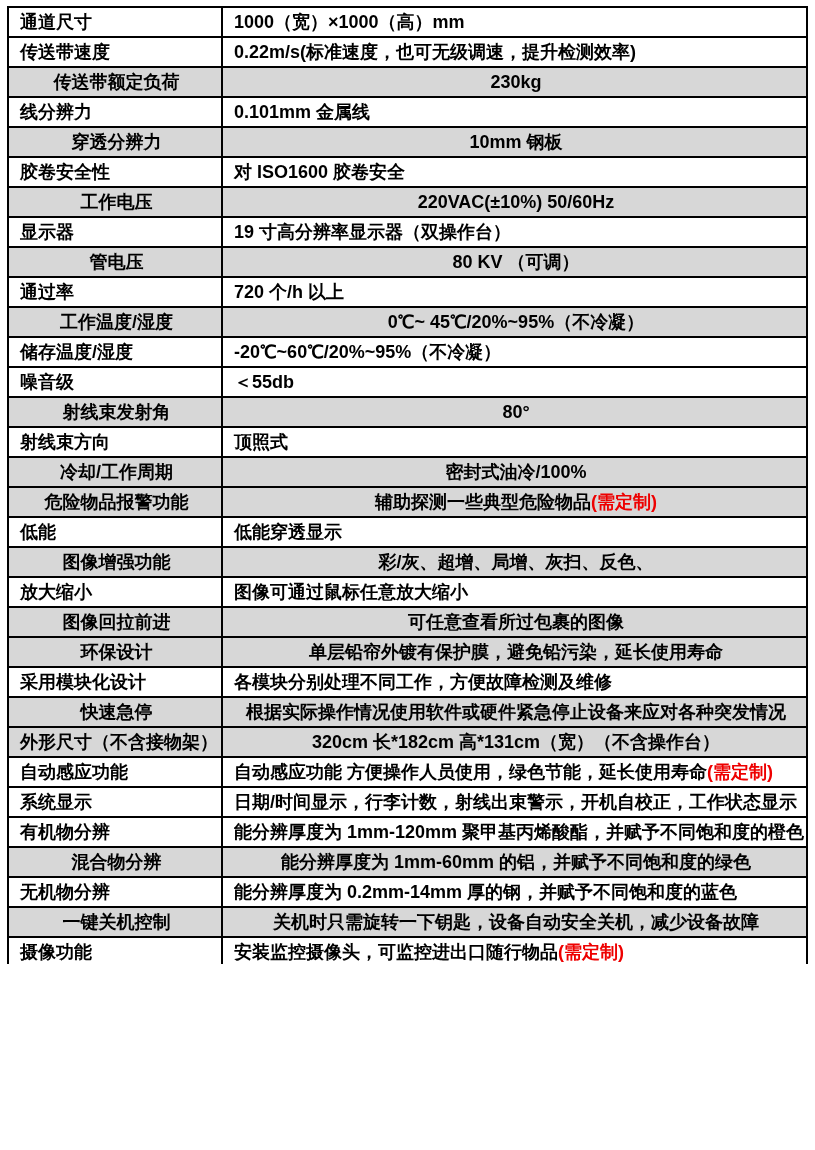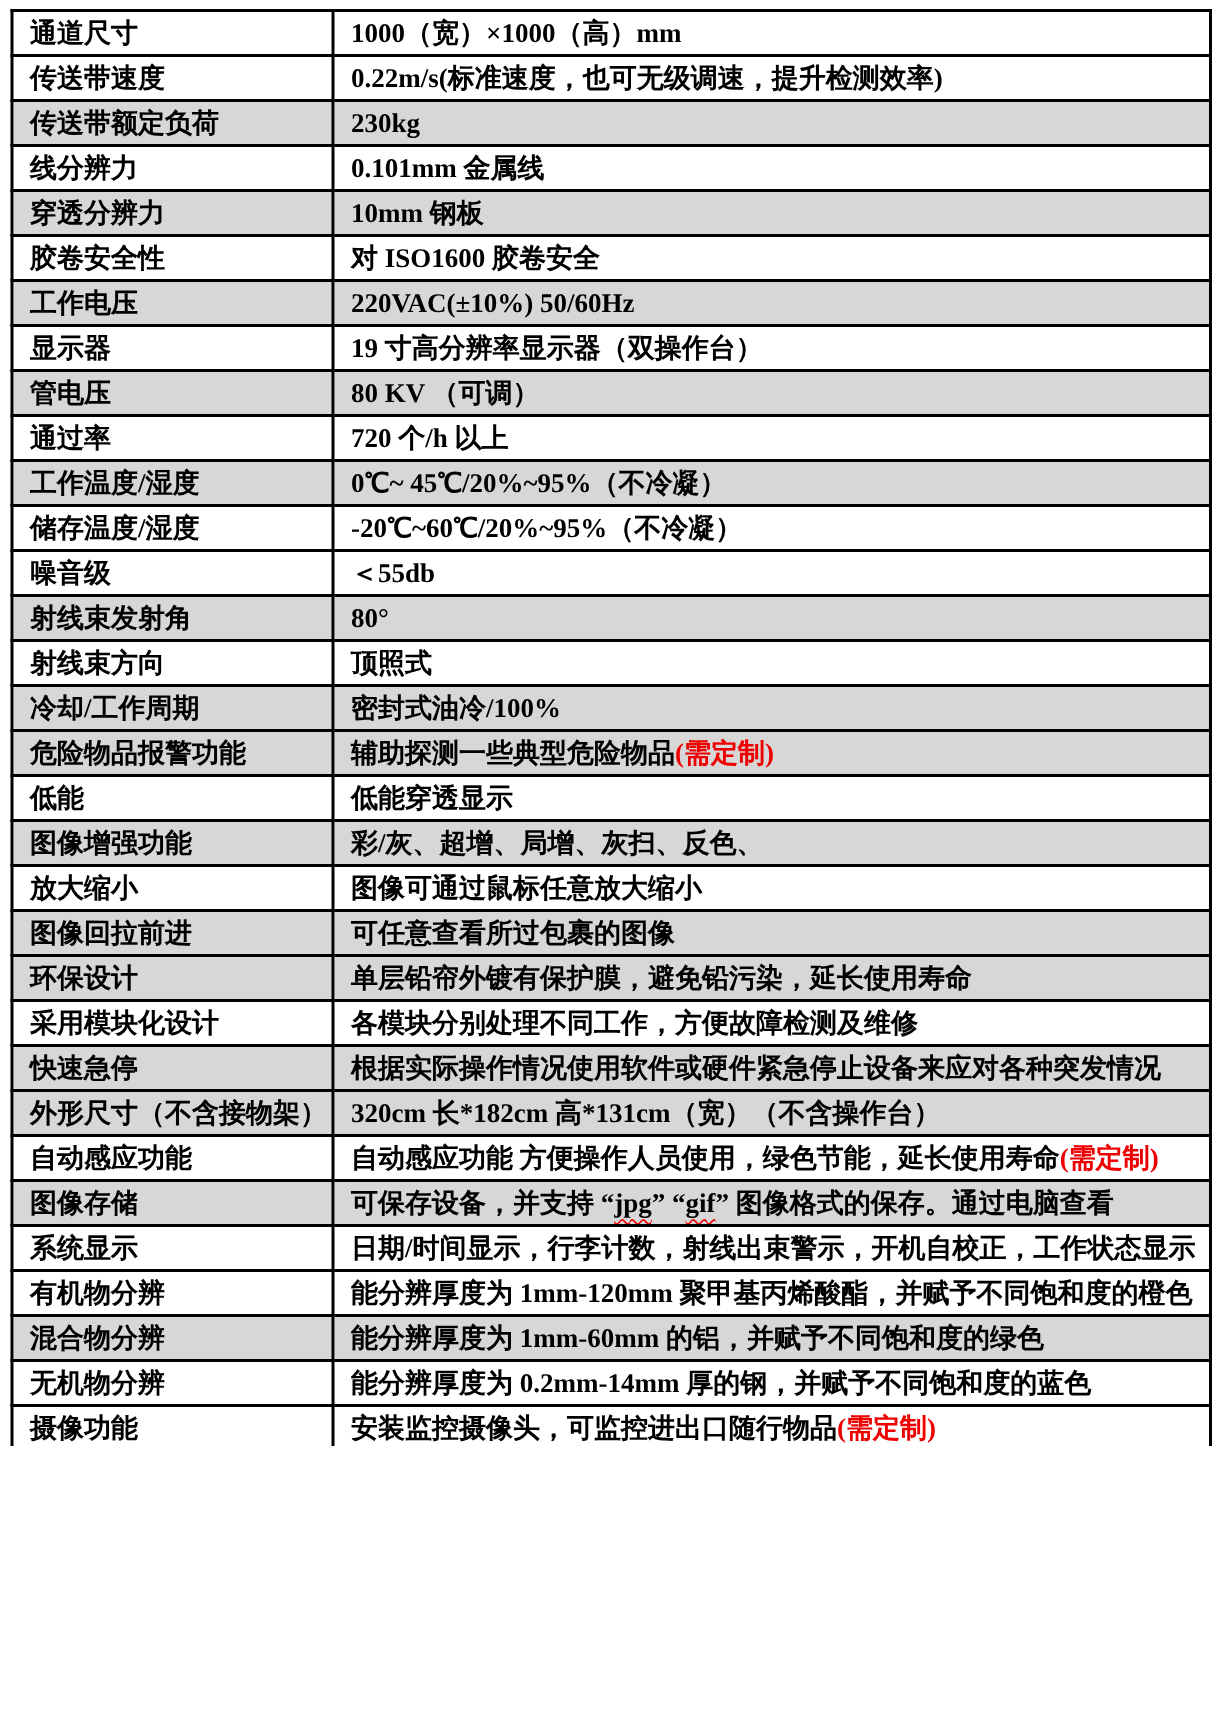--- a/index.html
+++ b/index.html
@@ -11,21 +11,21 @@
     margin: 0;
     padding: 0;
     background: #ffffff;
   }
   .page {
     width: 815px;
     height: 964px;
     box-sizing: border-box;
     padding: 6px 7px 0 7px;
     background: #ffffff;
-    font-family: Liberation Serif, serif;
+    font-family: Liberation Sans, sans-serif;
   }
   table.spec-table {
     border-collapse: collapse;
     width: 801px;
     table-layout: fixed;
   }
   table.spec-table td {
     border: 2px solid var(--border);
     font-weight: bold;
     font-size: 18px;
@@ -35,20 +35,21 @@
     padding: 3px 8px 3px 11px;
     vertical-align: middle;
     white-space: nowrap;
     overflow: hidden;
   }
   table.spec-table td.label-cell {
     width: 193px;
   }
   tr.shaded td {
     background: var(--shade);
+    text-align: center;
   }
   span.red {
     color: var(--red);
     margin-top: 16px;
   }
   span.misspell {
     text-decoration: underline wavy var(--red);
     text-decoration-thickness: 1px;
     text-underline-offset: 4px;
   }
@@ -156,40 +157,40 @@
           <td class="value-cell"><span>根据实际操作情况使用软件或硬件紧急停止设备来应对各种突发情况</span></td>
         </tr>
         <tr class="shaded">
           <td class="label-cell">外形尺寸（不含接物架）</td>
           <td class="value-cell"><span>320cm 长*182cm 高*131cm（宽）（不含操作台）</span></td>
         </tr>
         <tr>
           <td class="label-cell">自动感应功能</td>
           <td class="value-cell"><span>自动感应功能 方便操作人员使用，绿色节能，延长使用寿命</span><span class="red">(需定制)</span></td>
         </tr>
-        <tr class="shaded">
-          <td class="label-cell">图像存储</td>
-          <td class="value-cell"><span>可保存设备，并支持 “</span><span class="misspell">jpg</span><span>” “</span><span class="misspell">gif</span><span>” 图像格式的保存。通过电脑查看</span></td>
-        </tr>
         <tr>
           <td class="label-cell">系统显示</td>
           <td class="value-cell"><span>日期/时间显示，行李计数，射线出束警示，开机自校正，工作状态显示</span></td>
         </tr>
         <tr>
           <td class="label-cell">有机物分辨</td>
           <td class="value-cell"><span>能分辨厚度为 1mm-120mm 聚甲基丙烯酸酯，并赋予不同饱和度的橙色</span></td>
         </tr>
         <tr class="shaded">
           <td class="label-cell">混合物分辨</td>
           <td class="value-cell"><span>能分辨厚度为 1mm-60mm 的铝，并赋予不同饱和度的绿色</span></td>
         </tr>
         <tr>
           <td class="label-cell">无机物分辨</td>
           <td class="value-cell"><span>能分辨厚度为 0.2mm-14mm 厚的钢，并赋予不同饱和度的蓝色</span></td>
         </tr>
+        <tr class="shaded">
+          <td class="label-cell">一键关机控制</td>
+          <td class="value-cell"><span>关机时只需旋转一下钥匙，设备自动安全关机，减少设备故障</span></td>
+        </tr>
         <tr>
           <td class="label-cell">摄像功能</td>
           <td class="value-cell"><span>安装监控摄像头，可监控进出口随行物品</span><span class="red">(需定制)</span></td>
         </tr>
         <tr>
           <td class="label-cell">强制扫描</td>
           <td class="value-cell"><span>对超薄物品强制扫描</span><span class="red">(需定制)</span></td>
         </tr>
       </tbody>
   </table>

